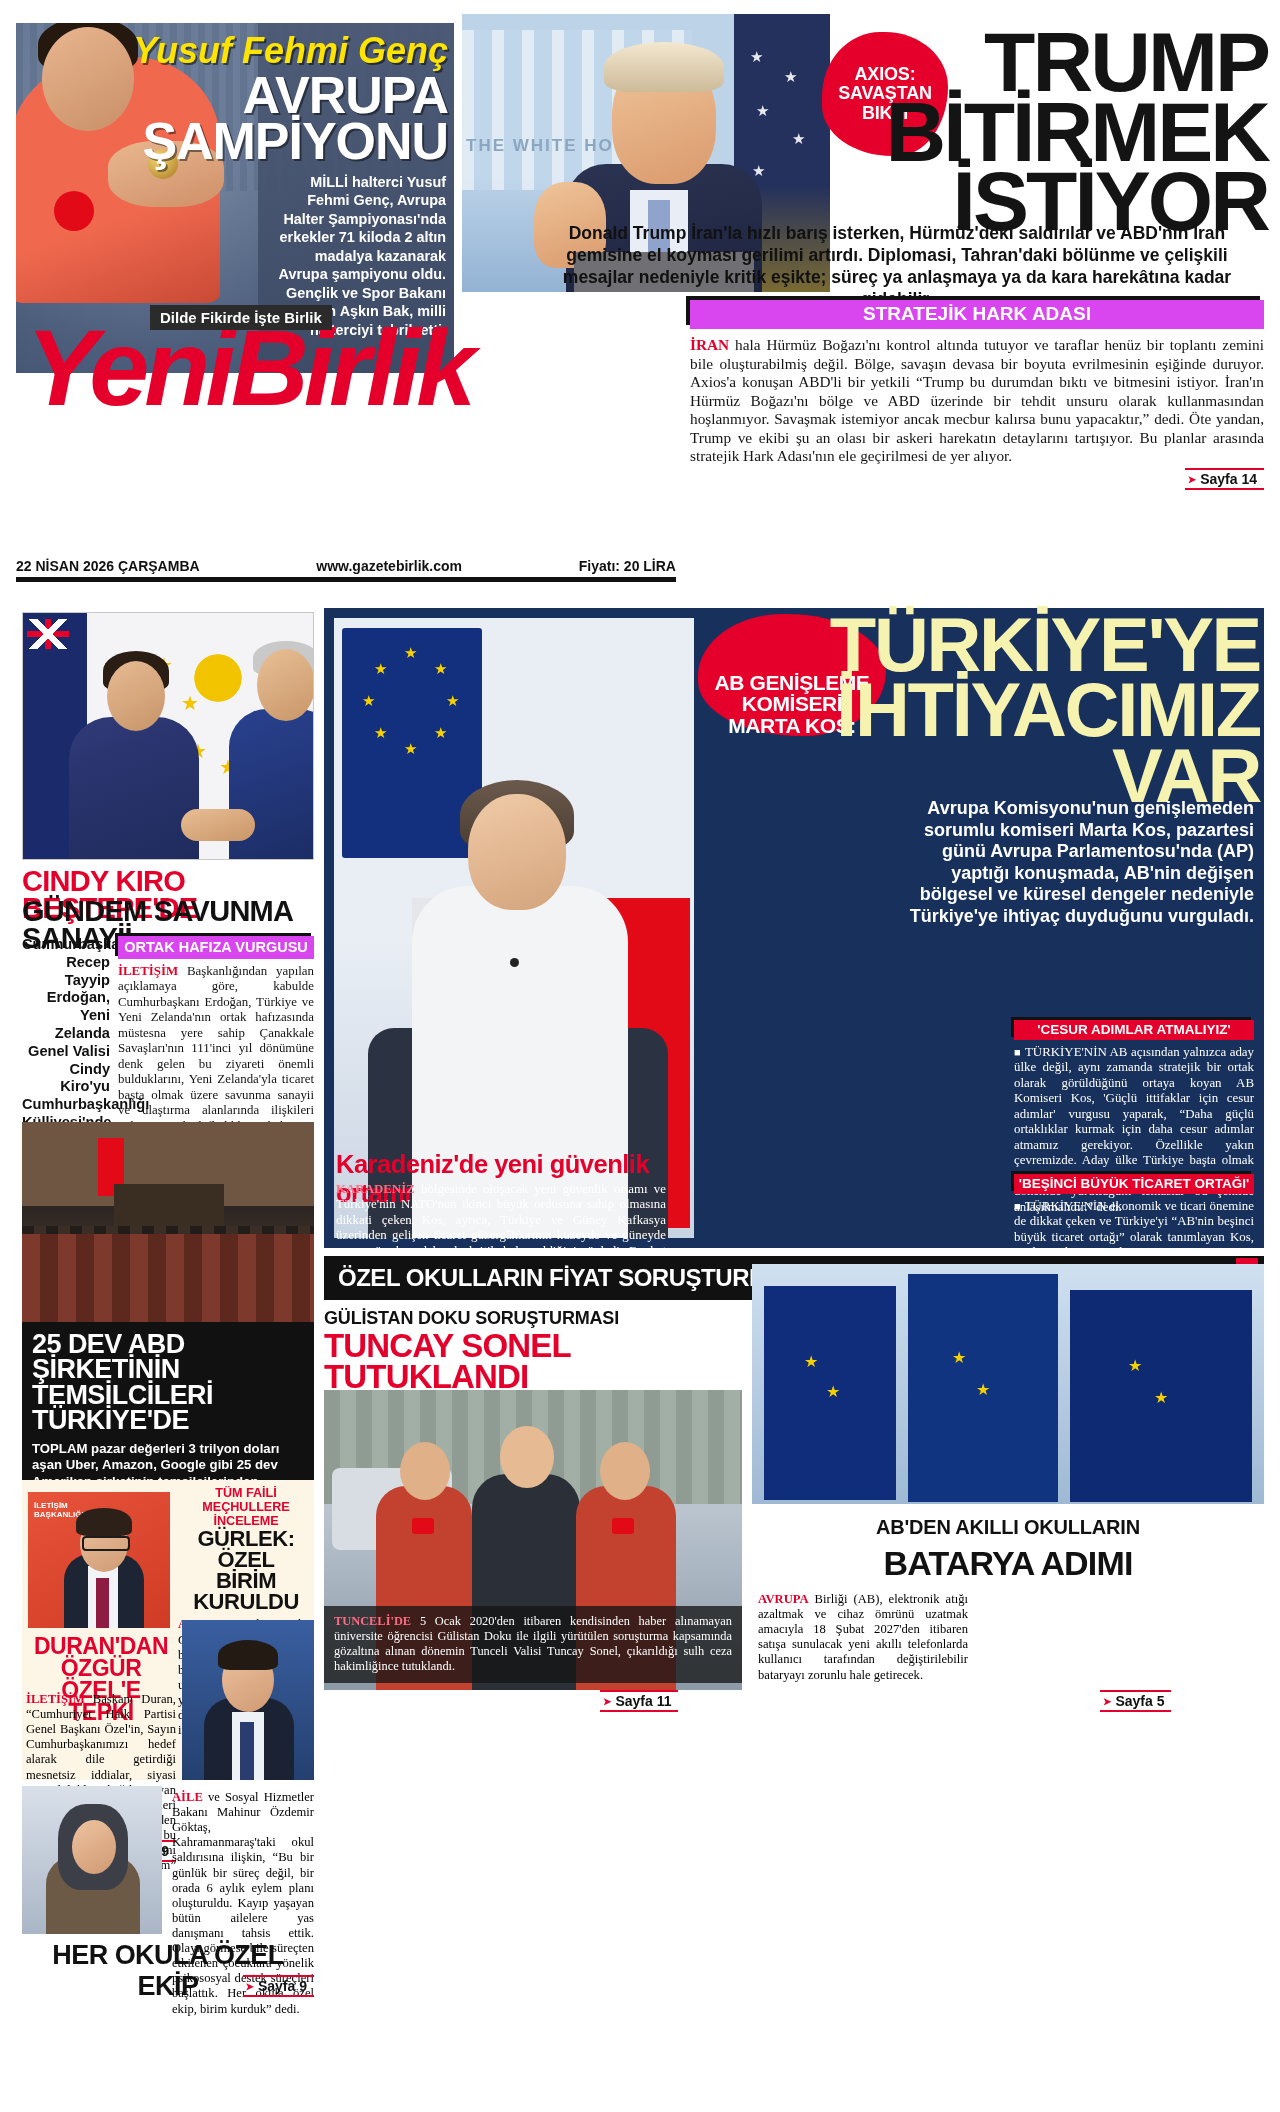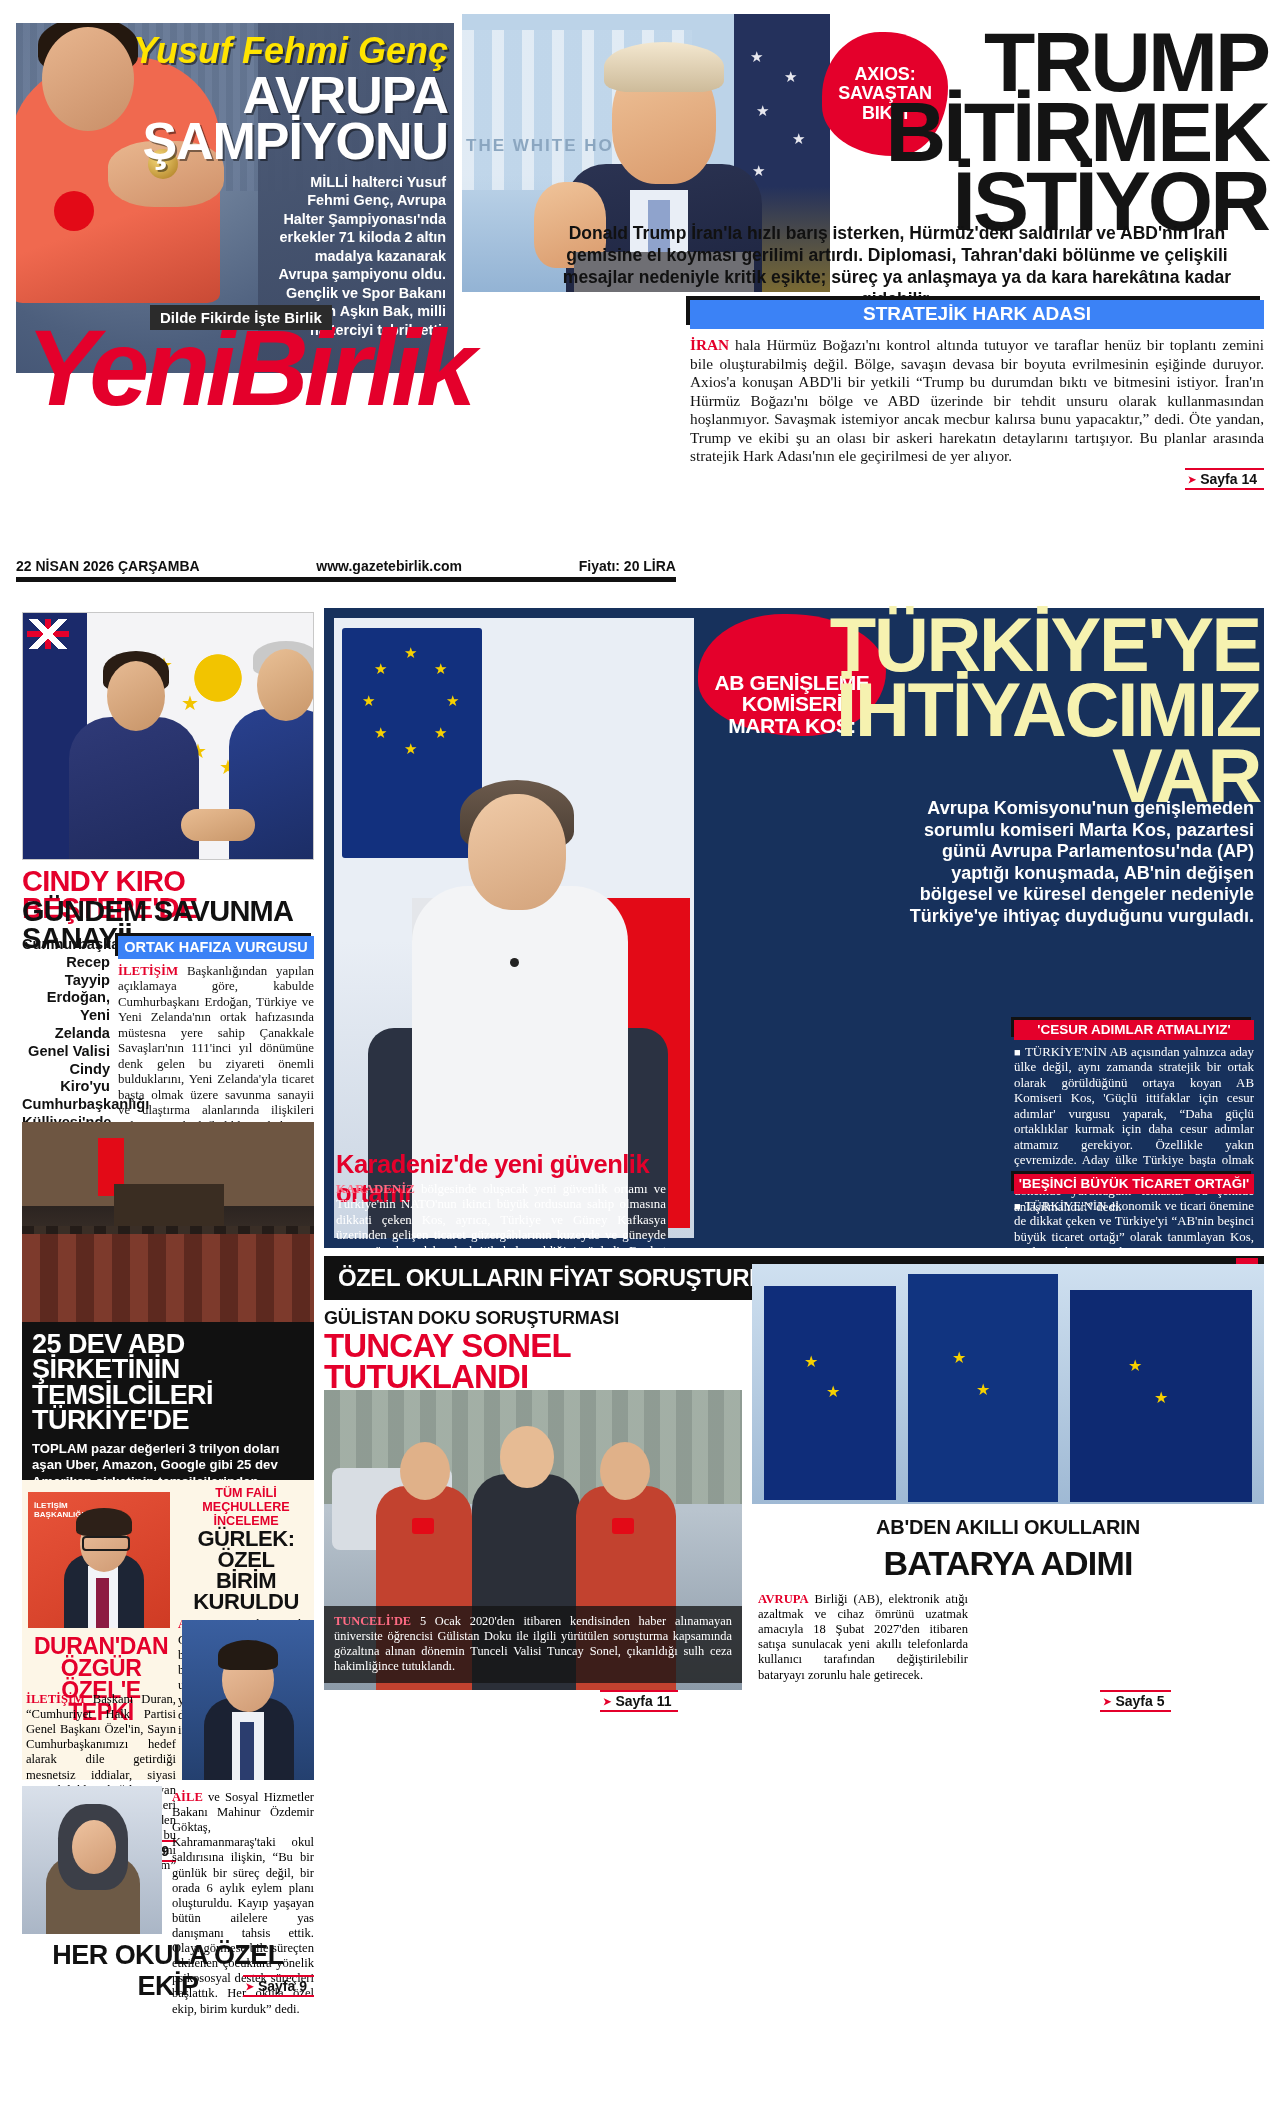--- a/index.html
+++ b/index.html
@@ -78,21 +78,21 @@
   #logo{position:absolute;left:10px;top:14px;font-size:108px;font-weight:bold;letter-spacing:-.045em;
      color:#e4002b;line-height:1;font-style:italic;}
   #slogan{position:absolute;left:134px;top:5px;background:#2b2b2b;color:#fff;font-size:15px;
      font-weight:bold;padding:4px 10px;}
   #dateline{position:absolute;left:16px;top:558px;width:660px;border-bottom:5px solid #111;
      padding-bottom:3px;display:flex;justify-content:space-between;align-items:flex-end;}
   #dateline div{font-size:14px;font-weight:bold;color:#111;}
 
   
   #harkbox{position:absolute;left:690px;top:300px;width:574px;}
-  .redbar{background:#3b82f6;color:#fff;font-weight:bold;font-size:19px;text-align:center;
+  .redbar{background:#d946ef;color:#fff;font-weight:bold;font-size:19px;text-align:center;
      padding:3px 0 4px;box-shadow:-4px -4px 0 #111;}
   #harkbody{margin-top:7px;font-family:"Liberation Serif",serif;font-size:15.3px;line-height:1.21;
      color:#141414;text-align:justify;}
   #harkbody b{color:#e4002b;}
   .sayfa{display:inline-block;border-top:2px solid #e4002b;border-bottom:2px solid #e4002b;
      font-weight:bold;font-size:14px;padding:1px 7px 1px 3px;color:#111;white-space:nowrap;}
   .sayfa::before{content:"\27A4";color:#e4002b;font-size:10px;margin-right:4px;display:inline-block;transform:translateY(-1px);}
   .sayfa-wrap{text-align:right;margin-top:2px;}
 
   

